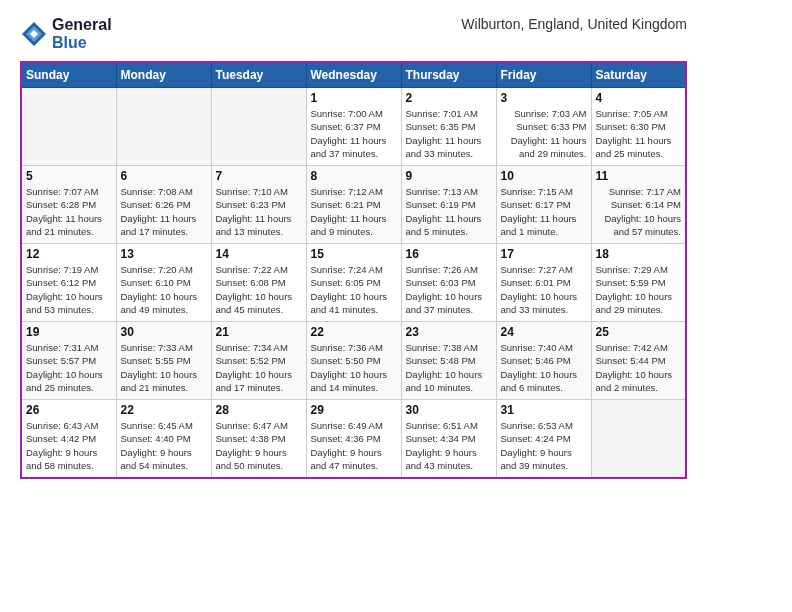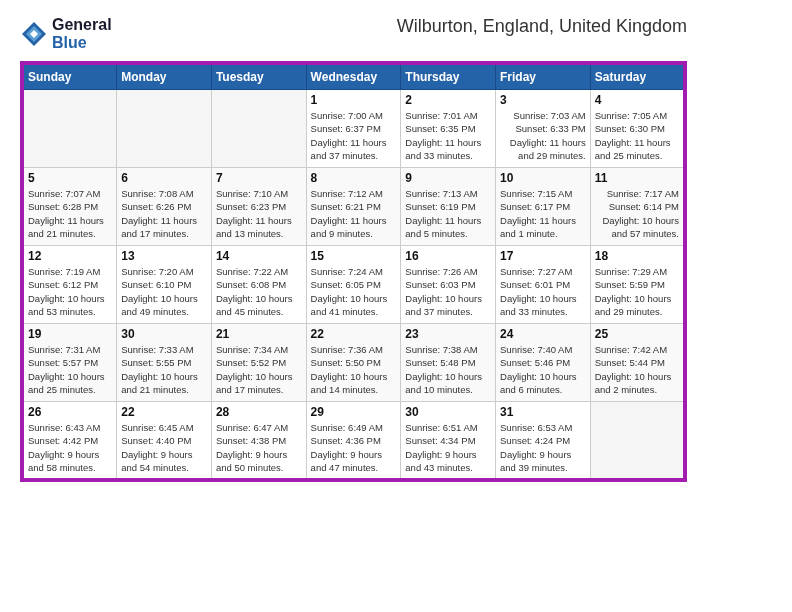--- a/index.html
+++ b/index.html
@@ -47,27 +47,27 @@
     }
     .title-block {
       text-align: right;
     }
     .month-title {
       font-size: 32px;
       font-weight: normal;
       color: #1a1a2e;
     }
     .location {
-      font-size: 18px;
+      font-size: 14px;
       color: #333;
     }
     .calendar {
       width: 100%;
       border-collapse: collapse;
-      border: 4px solid #a21caf;
+      border: 2px solid #a21caf;
     }
     .calendar th {
       background: #2563a8;
       color: #fff;
       font-size: 12px;
       font-weight: bold;
       padding: 5px 4px;
       text-align: left;
       border: 1px solid #1a4a8a;
     }

